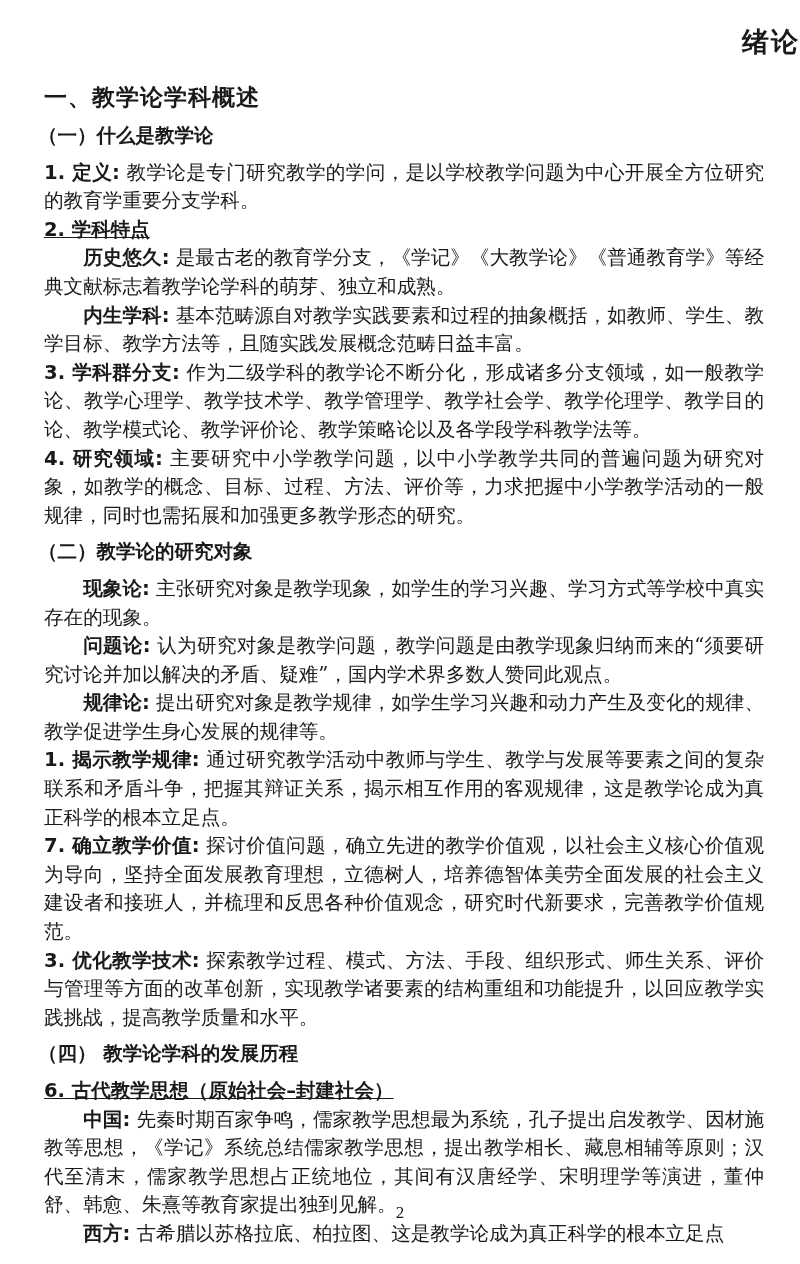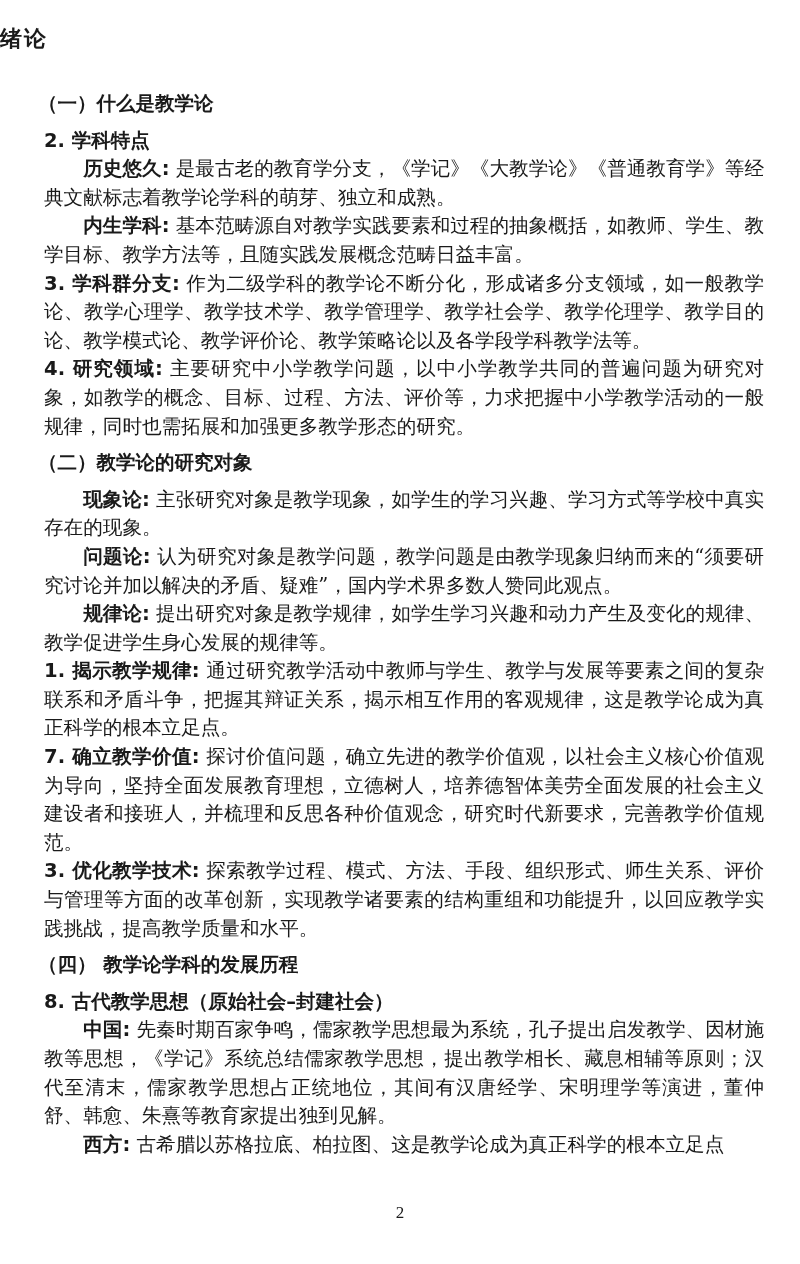--- a/index.html
+++ b/index.html
@@ -4,72 +4,74 @@
   <style>
     html, body { margin: 0; padding: 0; background: #ffffff; }
     body {
       width: 800px; height: 1264px; overflow: hidden; position: relative;
       font-family: "DejaVu Serif", "Liberation Serif", serif;
       color: #1a1a1a;
     }
     .page { position: absolute; left: 0; top: 0; width: 800px; height: 1264px; }
     .title {
       position: absolute; left: 0; width: 800px; top: 24px;
-      text-align: left; font-size: 22px; font-weight: bold;
+      text-align: right; font-size: 27px; font-weight: bold;
       font-family: "DejaVu Sans", sans-serif; letter-spacing: 2px;
     }
     .content {
       position: absolute; left: 44px; top: 82px; width: 720px;
       font-size: 19.6px; line-height: 28.6px;
     }
     .h1 {
       font-family: "DejaVu Sans", sans-serif; font-weight: bold;
       font-size: 23px; line-height: 30px; margin: 0 0 10px 0; letter-spacing: 1px;
     }
     .h2 {
       font-family: "DejaVu Sans", sans-serif; font-weight: bold;
       font-size: 19.5px; line-height: 28.6px; margin: 8px; margin-left: -6px;
     }
     .h3 {
       font-family: "DejaVu Sans", sans-serif; font-weight: bold;
-      font-size: 19.5px; line-height: 28.6px; margin: 0;
+      font-size: 19.5px; line-height: 28.6px; margin: 0; text-decoration: underline;
     }
     p { margin: 0; text-align: justify; text-justify: inter-character; }
     p.indent { text-indent: 2em; }
     .lead { font-family: "DejaVu Sans", sans-serif; font-weight: bold; }
     .page-number {
       position: absolute; left: 0; width: 800px; top: 1203px;
       text-align: center; font-size: 17px;
       font-family: "Liberation Serif", serif;
     }
   </style>
 </head>
 <body>
 
 <div class="page">
   <div class="title">绪论</div>
 
   <div class="content">
+    <div class="h1">一、教学论学科概述</div>
 
     <div class="h2">（一）什么是教学论</div>
+    <p><span class="lead">1. 定义:</span><span> 教学论是专门研究教学的学问，是以学校教学问题为中心开展全方位研究的教育学重要分支学科。</span></p>
     <div class="h3">2. 学科特点</div>
     <p class="indent"><span class="lead">历史悠久:</span><span> 是最古老的教育学分支，《学记》《大教学论》《普通教育学》等经典文献标志着教学论学科的萌芽、独立和成熟。</span></p>
     <p class="indent"><span class="lead">内生学科:</span><span> 基本范畴源自对教学实践要素和过程的抽象概括，如教师、学生、教学目标、教学方法等，且随实践发展概念范畴日益丰富。</span></p>
     <p><span class="lead">3. 学科群分支:</span><span> 作为二级学科的教学论不断分化，形成诸多分支领域，如一般教学论、教学心理学、教学技术学、教学管理学、教学社会学、教学伦理学、教学目的论、教学模式论、教学评价论、教学策略论以及各学段学科教学法等。</span></p>
     <p><span class="lead">4. 研究领域:</span><span> 主要研究中小学教学问题，以中小学教学共同的普遍问题为研究对象，如教学的概念、目标、过程、方法、评价等，力求把握中小学教学活动的一般规律，同时也需拓展和加强更多教学形态的研究。</span></p>
 
     <div class="h2">（二）教学论的研究对象</div>
     <p class="indent"><span class="lead">现象论:</span><span> 主张研究对象是教学现象，如学生的学习兴趣、学习方式等学校中真实存在的现象。</span></p>
     <p class="indent"><span class="lead">问题论:</span><span> 认为研究对象是教学问题，教学问题是由教学现象归纳而来的“须要研究讨论并加以解决的矛盾、疑难”，国内学术界多数人赞同此观点。</span></p>
     <p class="indent"><span class="lead">规律论:</span><span> 提出研究对象是教学规律，如学生学习兴趣和动力产生及变化的规律、教学促进学生身心发展的规律等。</span></p>
 
     <p><span class="lead">1. 揭示教学规律:</span><span> 通过研究教学活动中教师与学生、教学与发展等要素之间的复杂联系和矛盾斗争，把握其辩证关系，揭示相互作用的客观规律，这是教学论成为真正科学的根本立足点。</span></p>
     <p><span class="lead">7. 确立教学价值:</span><span> 探讨价值问题，确立先进的教学价值观，以社会主义核心价值观为导向，坚持全面发展教育理想，立德树人，培养德智体美劳全面发展的社会主义建设者和接班人，并梳理和反思各种价值观念，研究时代新要求，完善教学价值规范。</span></p>
     <p><span class="lead">3. 优化教学技术:</span><span> 探索教学过程、模式、方法、手段、组织形式、师生关系、评价与管理等方面的改革创新，实现教学诸要素的结构重组和功能提升，以回应教学实践挑战，提高教学质量和水平。</span></p>
 
     <div class="h2">（四） 教学论学科的发展历程</div>
-    <div class="h3">8. 古代教学思想（原始社会–封建社会）</div>
+    <div class="h3">6. 古代教学思想（原始社会–封建社会）</div>
     <p class="indent"><span class="lead">中国:</span><span> 先秦时期百家争鸣，儒家教学思想最为系统，孔子提出启发教学、因材施教等思想，《学记》系统总结儒家教学思想，提出教学相长、藏息相辅等原则；汉代至清末，儒家教学思想占正统地位，其间有汉唐经学、宋明理学等演进，董仲舒、韩愈、朱熹等教育家提出独到见解。</span></p>
     <p class="indent"><span class="lead">西方:</span><span> 古希腊以苏格拉底、柏拉图、这是教学论成为真正科学的根本立足点</span></p>
   </div>
 
   <div class="page-number">2</div>
 </div>
 
 </body></html>

